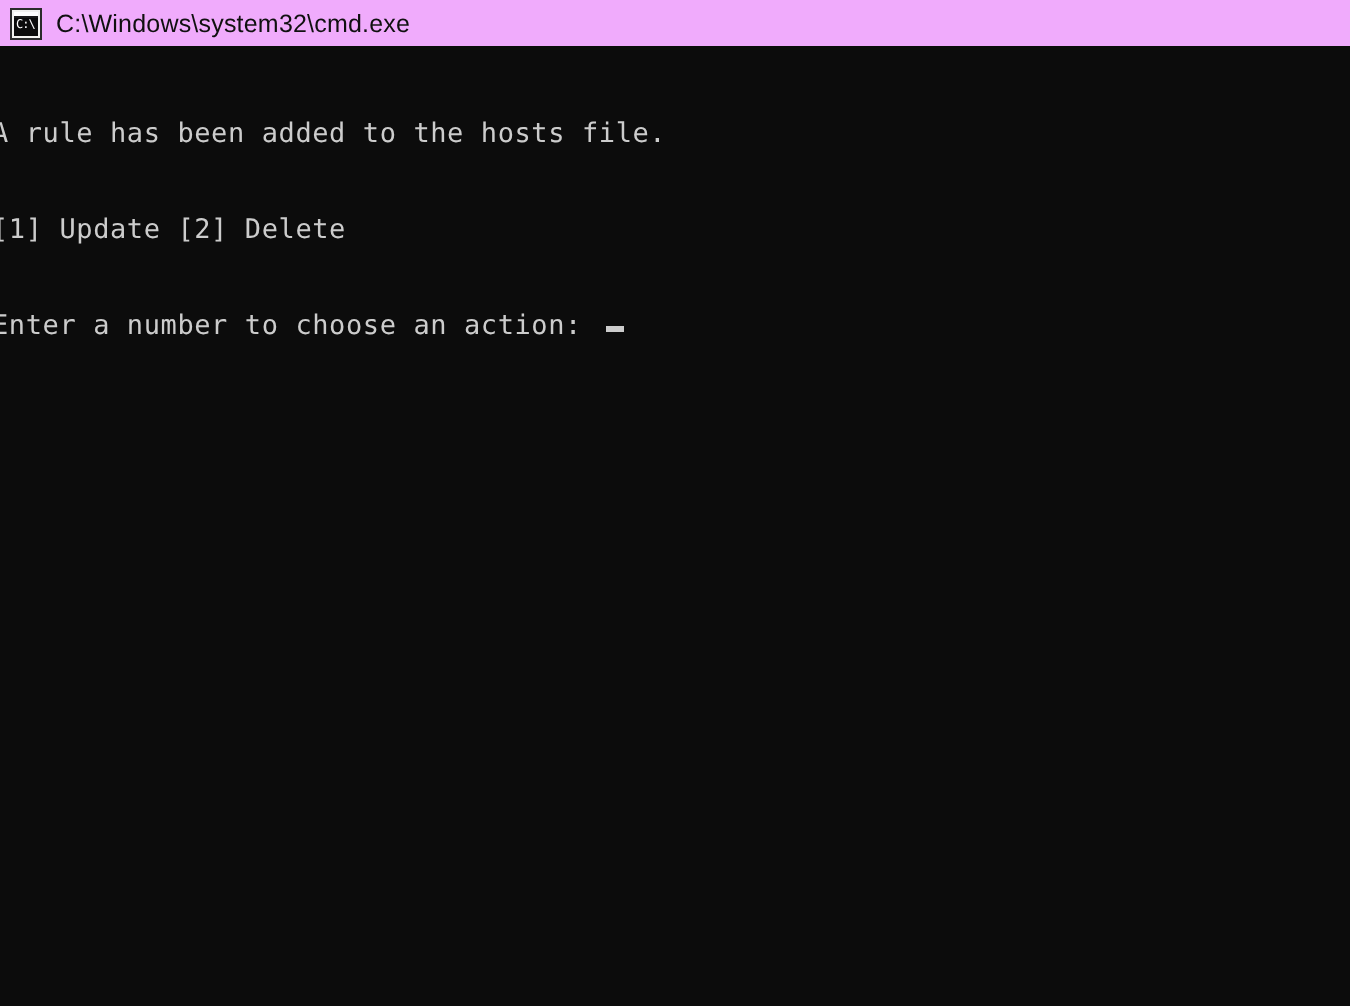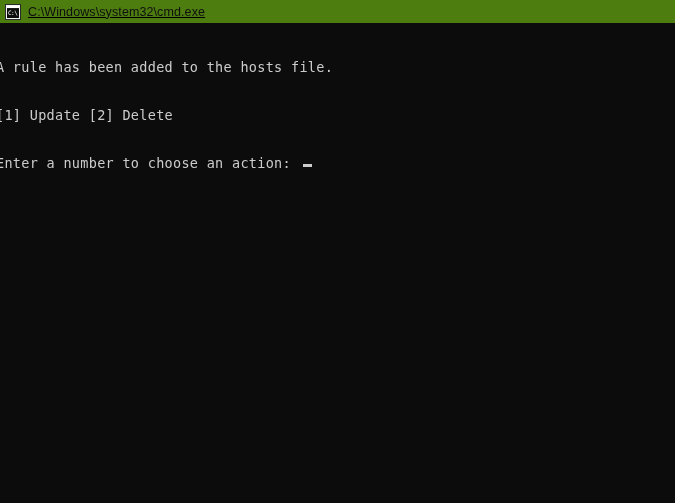--- a/index.html
+++ b/index.html
@@ -22,26 +22,25 @@
     overflow: hidden;
   }
 
   
   .titlebar {
     position: absolute;
     left: 0;
     top: 0;
     width: 675px;
     height: 23px;
-    background: #4d7c0f;
+    background: #f0abfc;
     display: flex;
     align-items: center;
     box-sizing: border-box;
     padding-left: 5px;
-    text-decoration: underline;
   }
 
   .title-icon {
     width: 16px;
     height: 16px;
     flex: 0 0 16px;
     position: relative;
     background: #f2f2f0;
     border: 1px solid #2b2b2b;
     box-sizing: border-box;

